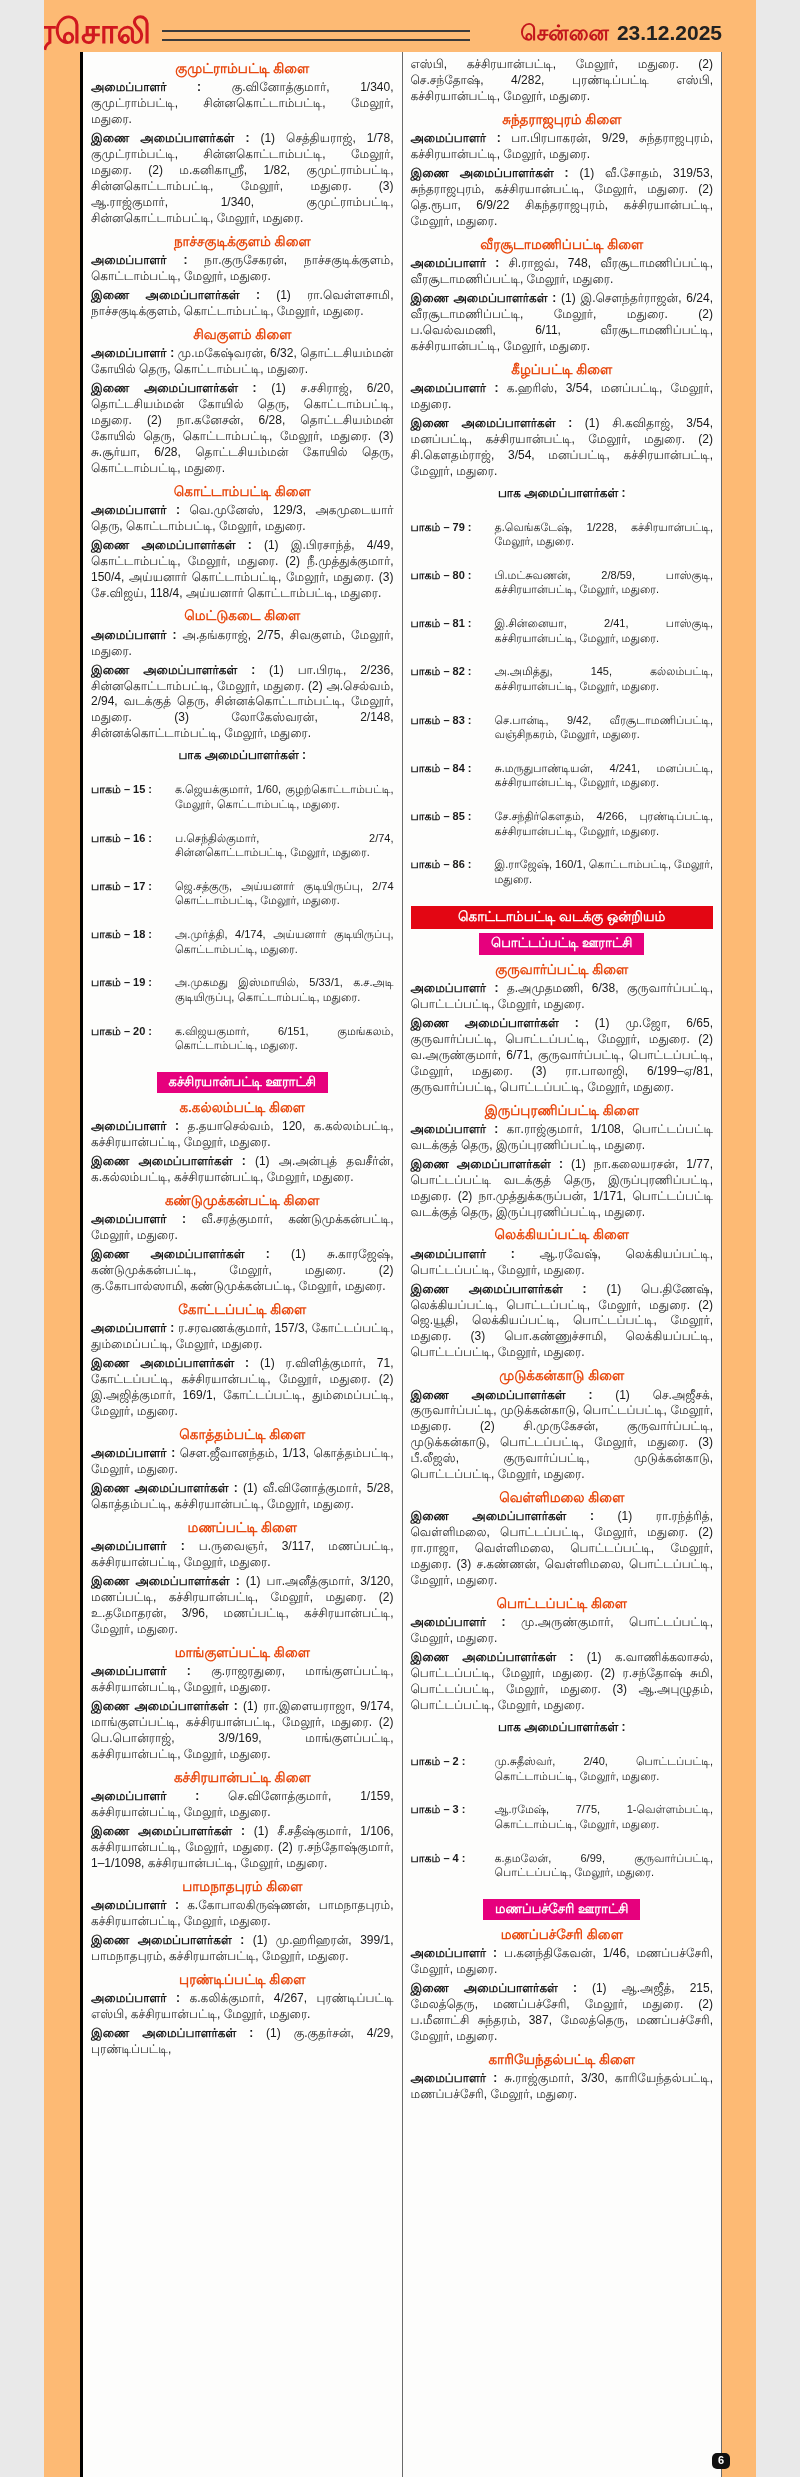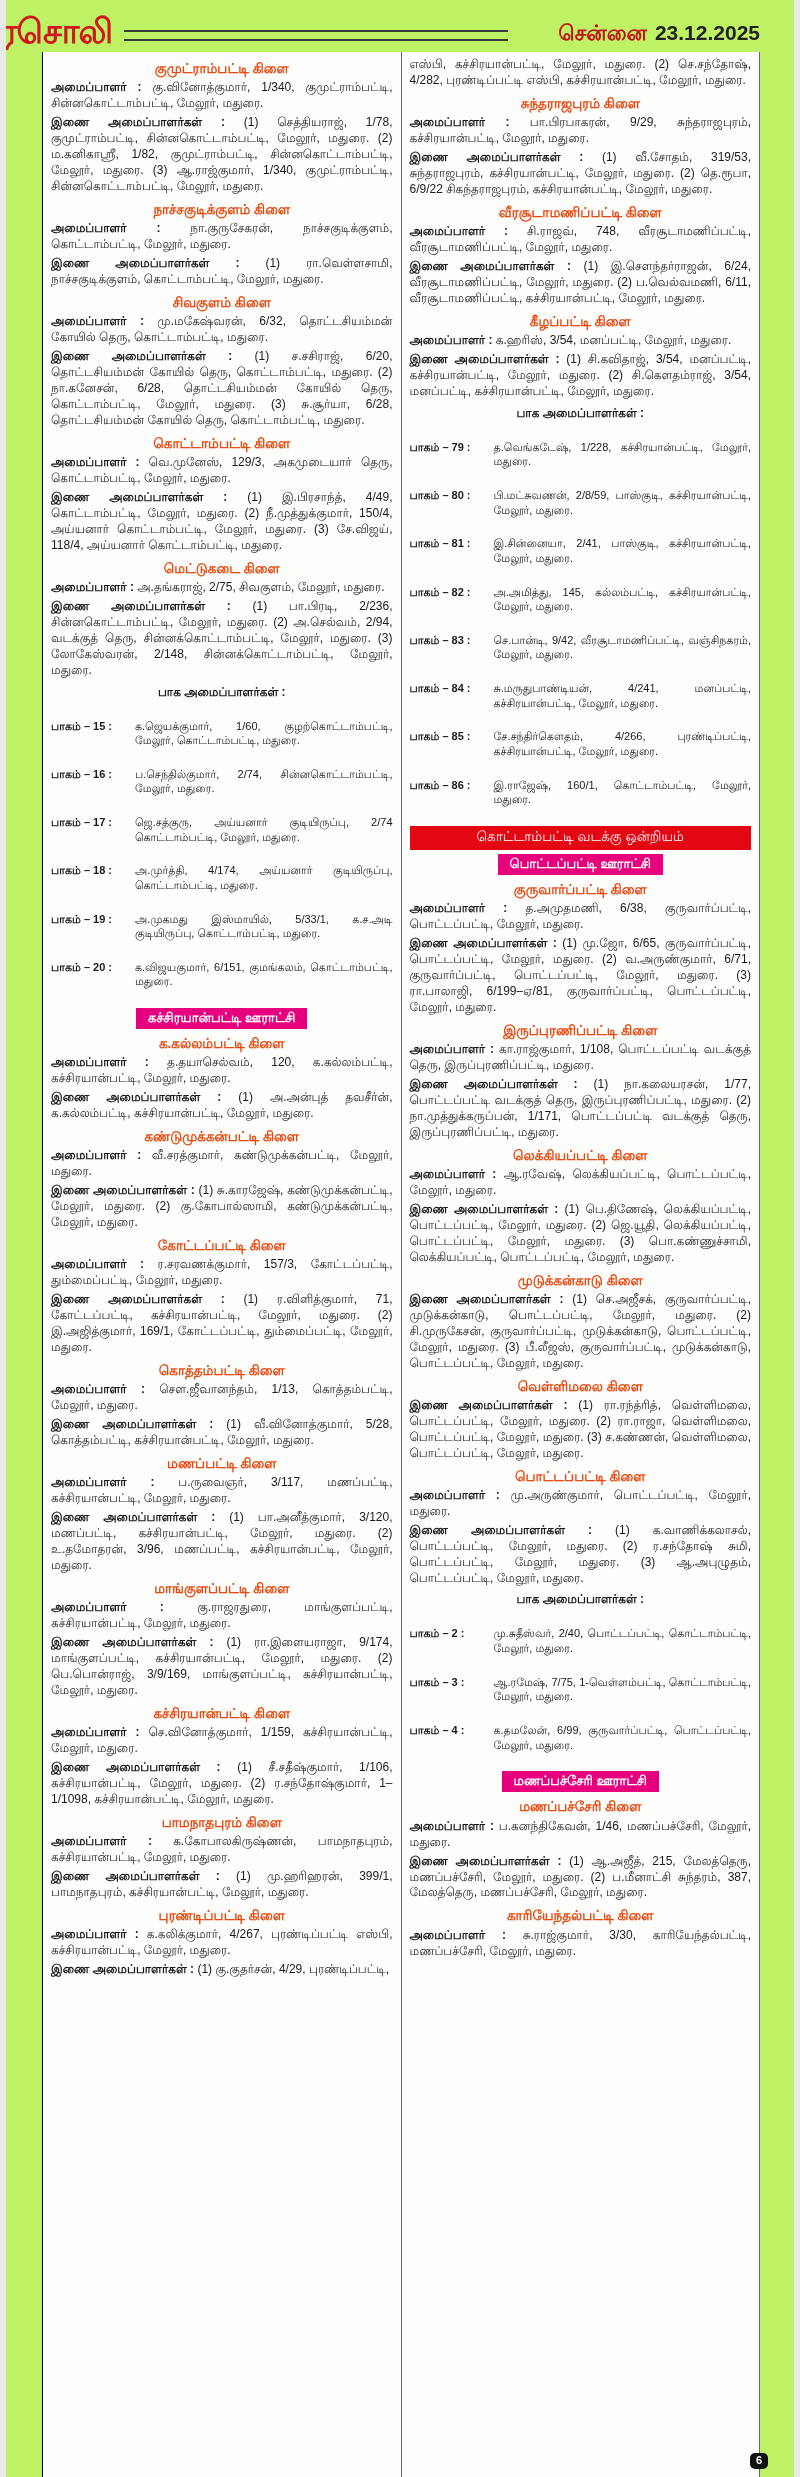--- a/index.html
+++ b/index.html
@@ -1,18 +1,18 @@
 <!DOCTYPE html>
 <html lang="ta"><head>
 <meta charset="utf-8">
 <style>
   html,body{margin:0;padding:0;background:#e9e9e9;}
   .page{
-    position:relative;width:788px;height:2477px;margin:0 auto;
-    background:#bef264;overflow:hidden;
+    position:relative;width:712px;height:2477px;margin:0 auto;
+    background:#fdba74;overflow:hidden;
     font-family:"Liberation Sans","DejaVu Sans",sans-serif;color:#1a1a1a;
   }
   
   .masthead{
     position:relative;height:52px;display:flex;align-items:center;
     padding:6px 34px 0 0;
   }
   .paper-name{
     font-family:"Liberation Serif","DejaVu Serif",serif;
     font-weight:bold;color:#d0181f;font-size:34px;line-height:1;
@@ -21,37 +21,37 @@
   .double-rule{
     flex:1;height:7px;margin:6px 14px 0 12px;
     border-top:2px solid #3a3a3a;border-bottom:2px solid #3a3a3a;
   }
   .dateline{white-space:nowrap;font-size:21px;font-weight:bold;margin-top:4px;}
   .dateline .city{color:#c3161c;margin-right:8px;margin-left:36px;}
   .dateline .date{color:#222;}
   
   .columns{
     position:absolute;top:52px;bottom:0;left:36px;right:34px;
-    display:flex;border-left:1px solid #000000;border-right:1px solid #6a6a6a;
+    display:flex;border-left:3px solid #000000;border-right:1px solid #6a6a6a;
     overflow:hidden;background:#fdfdfc;
   }
   .col{flex:1 1 0;padding:2px 8px 6px 8px;overflow:hidden;}
   .divider{flex:0 0 1px;background:#6a6a6a;}
   
   .branch-heading{
     color:#e8490f;font-weight:bold;text-align:center;
     font-size:13.5px;margin:7px 0 3px 0;line-height:1.2;
   }
   .union-wrap{text-align:center;margin:1px 0 4px 0;}
   .union-heading{
     display:inline-block;background:#e6007d;color:#ffffff;font-weight:bold;
     font-size:13px;padding:2px 12px 3px 12px;line-height:1.25;
   }
   .region-banner{
-    background:#e30613;color:#ffffff;font-weight:normal;text-align:center;
+    background:#e30613;color:#ffffff;font-weight:bold;text-align:center;
     font-size:13.5px;padding:3px 4px 4px 4px;margin:9px 0 4px 0;line-height:1.25;
   }
   .para{
     font-size:12px;line-height:1.33;text-align:justify;
     margin:3px 0;word-break:break-word;
   }
   .para b{font-weight:bold;}
   .center-bold{
     text-align:center;font-weight:bold;font-size:12px;margin:6px 0 3px 0;
   }

